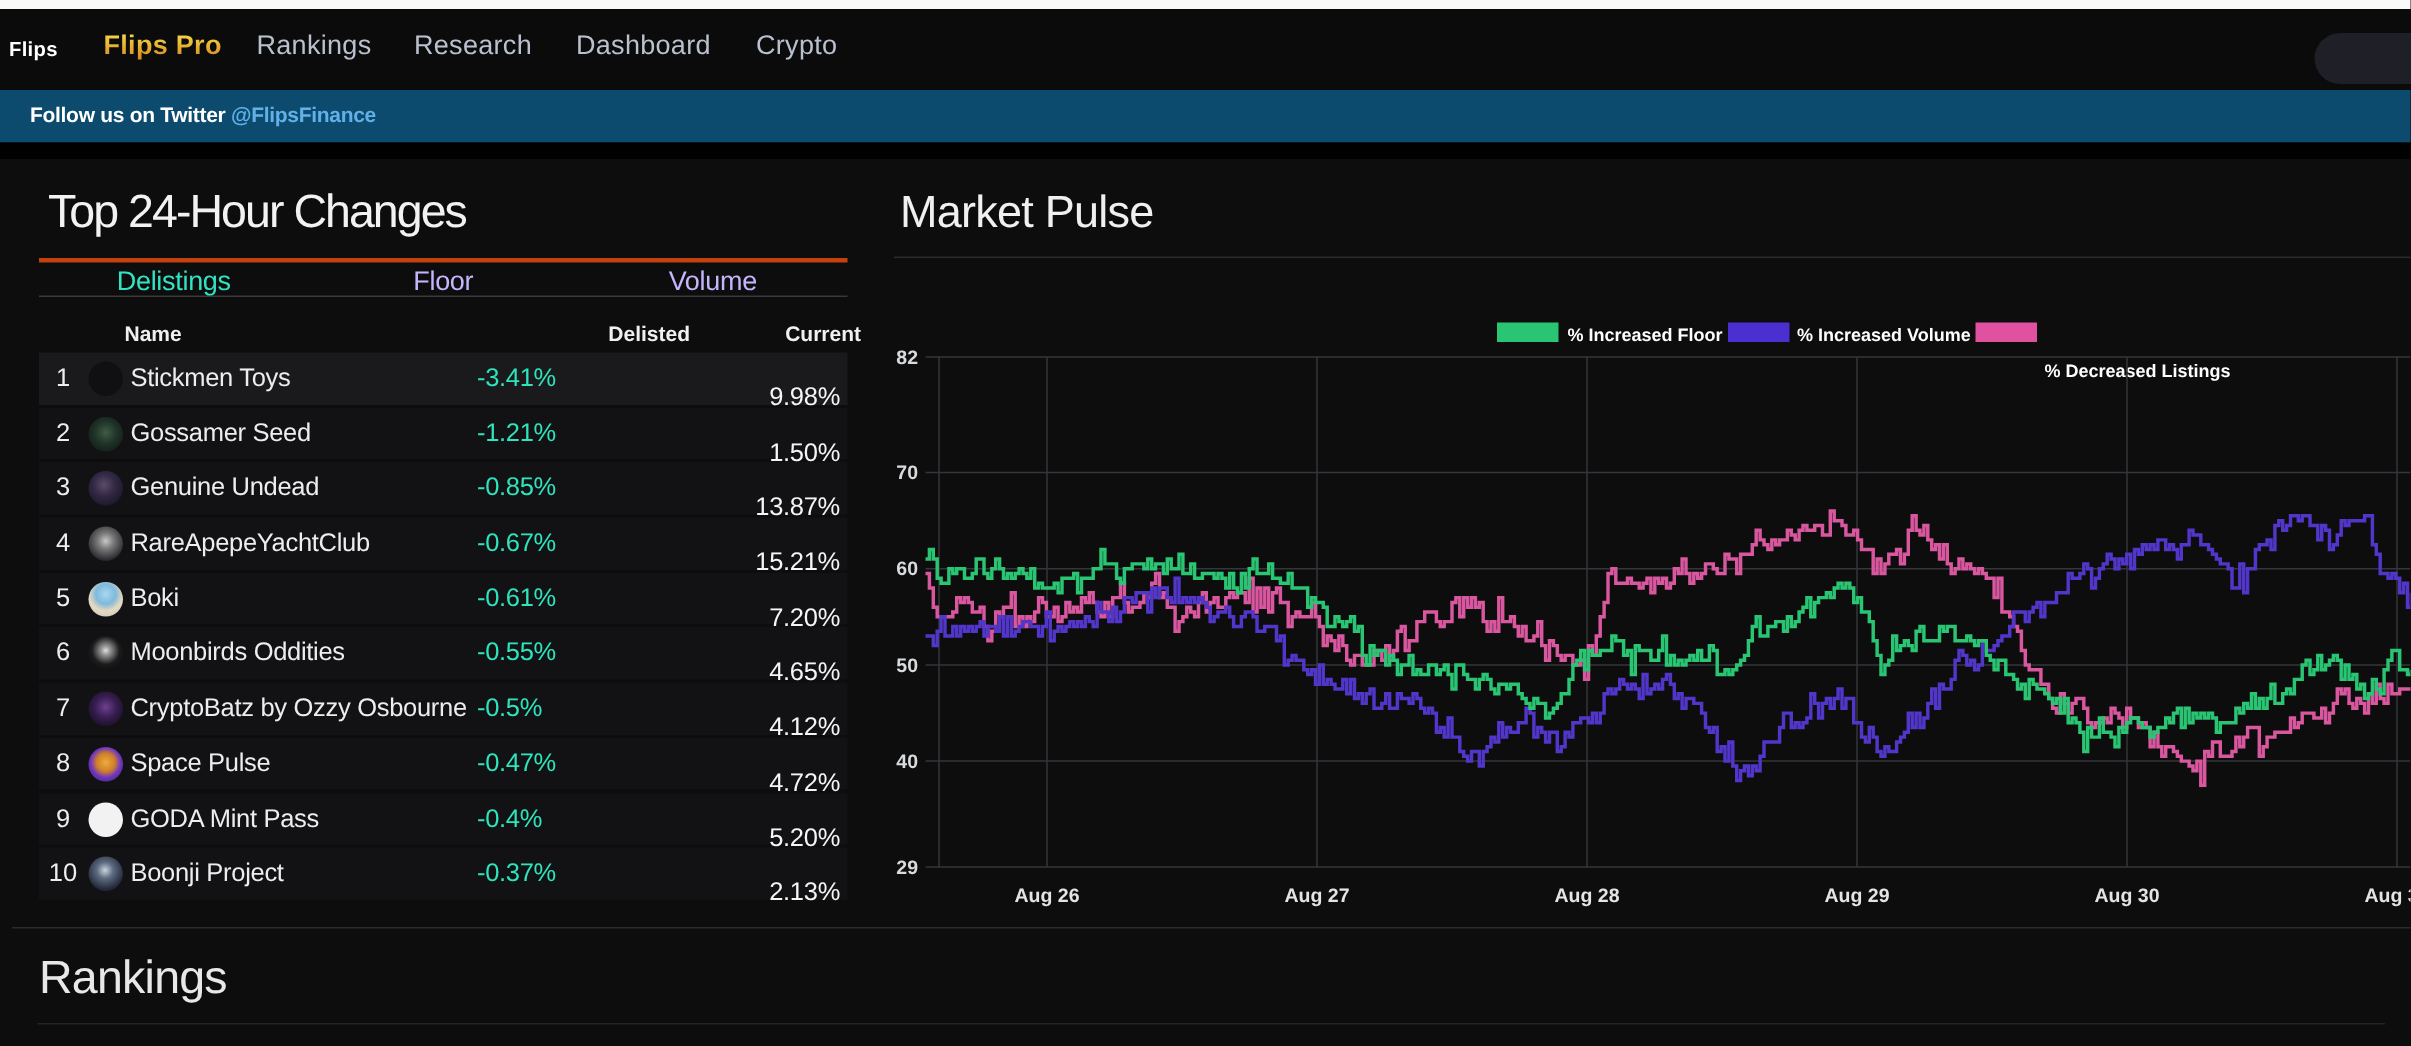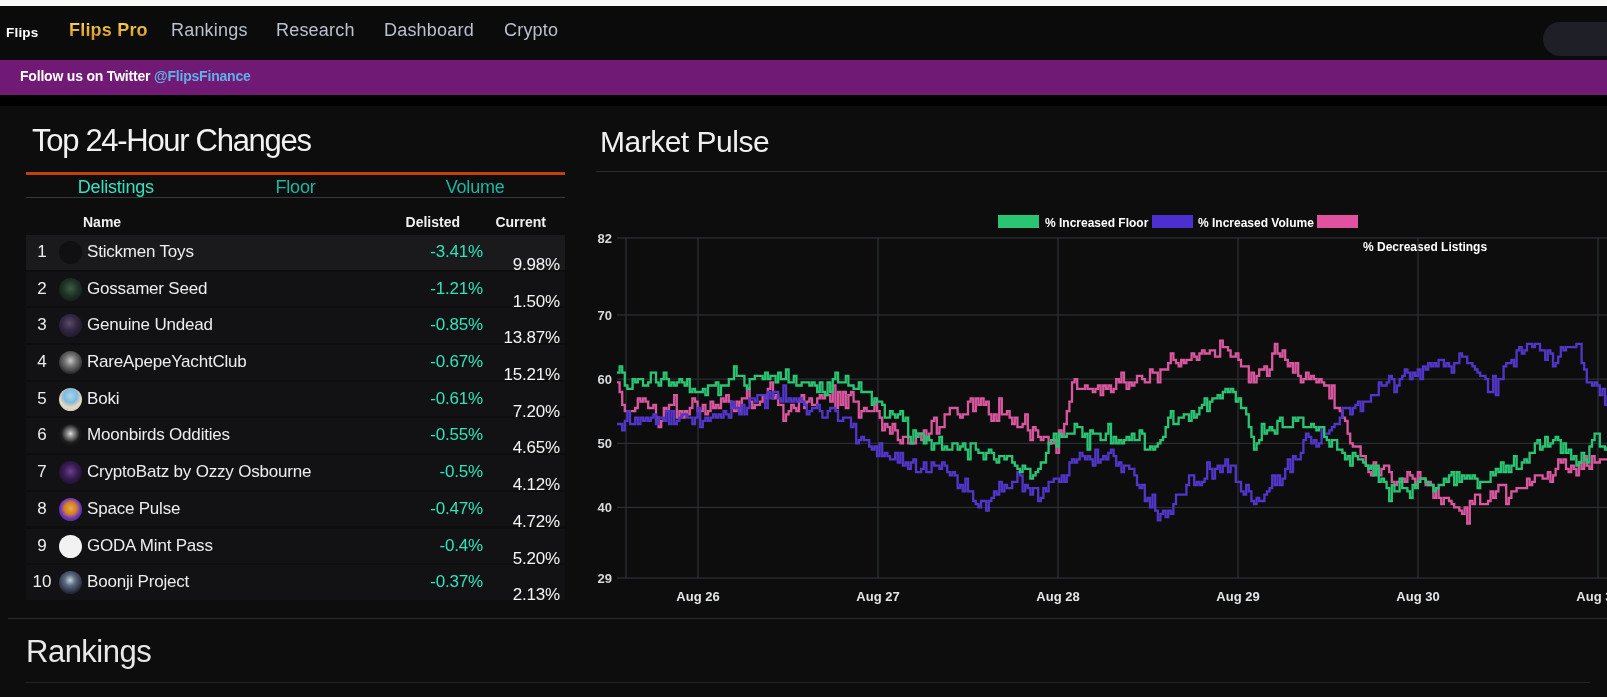--- a/index.html
+++ b/index.html
@@ -5,42 +5,42 @@
 * { margin:0; padding:0; box-sizing:border-box; }
 html,body { width:1607px; height:697px; background:#0d0d0e; overflow:hidden;
   font-family:"Liberation Sans", sans-serif; }
 .topwhite { position:absolute; left:0; top:0; width:1607px; height:6px; background:#fafaf9; }
 .nav { position:absolute; left:0; top:6px; width:1607px; height:54px; background:#0b0b0c; }
 .nav .logo { position:absolute; left:6px; top:19px; font-size:13.5px; font-weight:bold; color:#ffffff; letter-spacing:0.2px; }
 .nav .pro { position:absolute; left:69px; top:14px; font-size:18px; font-weight:bold;
   background:linear-gradient(180deg,#f2cf45 20%,#d9921e 85%); -webkit-background-clip:text; background-clip:text; color:transparent; letter-spacing:0.2px; }
 .nav .mi { position:absolute; top:14px; font-size:18px; color:#b9c1ce; letter-spacing:0.2px; }
 .searchbox { position:absolute; left:1543px; top:16px; width:110px; height:34px; border-radius:17px; background:#1e1f27; }
-.banner { position:absolute; left:0; top:60px; width:1607px; height:35px; background:#701a75; }
+.banner { position:absolute; left:0; top:60px; width:1607px; height:35px; background:#0c4a6e; }
 .banner .t { position:absolute; left:20px; top:8px; font-size:14px; font-weight:bold; color:#ffffff; letter-spacing:-0.2px; }
 .banner .t a { color:#62b0e8; text-decoration:none; }
 .blackstrip { position:absolute; left:0; top:95px; width:1607px; height:11px; background:#010102; }
 
 
 .h1a { position:absolute; left:32px; top:123px; font-size:31px; color:#f2f2f2; letter-spacing:-1.3px; }
 .tabs { position:absolute; left:26px; top:172px; width:539px; height:26px;
   border-top:3px solid #c2410c; border-bottom:1px solid #39393b; display:flex; }
-.tabs .tab { flex:1; text-align:center; font-size:18px; line-height:25px; color:#14b8a6; letter-spacing:-0.2px; }
+.tabs .tab { flex:1; text-align:center; font-size:18px; line-height:25px; color:#c4b5fd; letter-spacing:-0.2px; }
 .tabs .tab.on { color:#32e3c2; }
 .thead { position:absolute; left:26px; top:214px; width:539px; height:18px; font-size:14px; font-weight:bold; color:#f0f0f0; }
 .thead .n { position:absolute; left:57px; }
 .thead .d { position:absolute; left:350px; width:84px; text-align:right; }
-.thead .c { position:absolute; left:420px; width:100px; text-align:right; }
+.thead .c { position:absolute; left:448px; width:100px; text-align:right; }
 .rows { position:absolute; left:26px; top:235px; width:539px; }
 .row { position:relative; width:539px; height:34.5px; margin-bottom:2.2px; background:#121214; }
 .row.hv { background:#1a1a1c; }
 .row .rk { position:absolute; left:0; top:0; width:32px; text-align:center; line-height:34.5px; font-size:17px; color:#ededee; }
 .row .av { position:absolute; left:33px; top:6px; width:23px; height:23px; border-radius:50%; }
 .row .nm { position:absolute; left:61px; top:0; line-height:34.5px; font-size:17px; color:#ededee; letter-spacing:-0.2px; }
-.row .dl { position:absolute; left:308px; width:149px; top:0; line-height:34.5px; font-size:17px; color:#2ee4bc; text-align:right; letter-spacing:-0.2px; }
+.row .dl { position:absolute; left:292px; width:149px; top:0; line-height:34.5px; font-size:17px; color:#2ee4bc; text-align:left; letter-spacing:-0.2px; }
 .row .cu { position:absolute; left:380px; width:154px; top:13px; line-height:34.5px; font-size:17px; color:#f5f5f5; text-align:right; letter-spacing:-0.2px; }
 
 
 .h2a { position:absolute; left:600px; top:125px; font-size:30px; color:#f0f0f0; letter-spacing:-0.5px; }
 .mpline { position:absolute; left:596px; top:171px; width:1011px; height:0; border-top:1px solid #2b2b2d; }
 .leg { position:absolute; top:215px; height:14px; }
 .leg .sw { position:absolute; top:0; width:41px; height:13px; }
 .leg .lb { position:absolute; top:1px; font-size:12px; font-weight:bold; color:#fff; white-space:nowrap; }
 .chartwrap { position:absolute; left:596px; top:230px; width:1011px; height:395px; }
 

